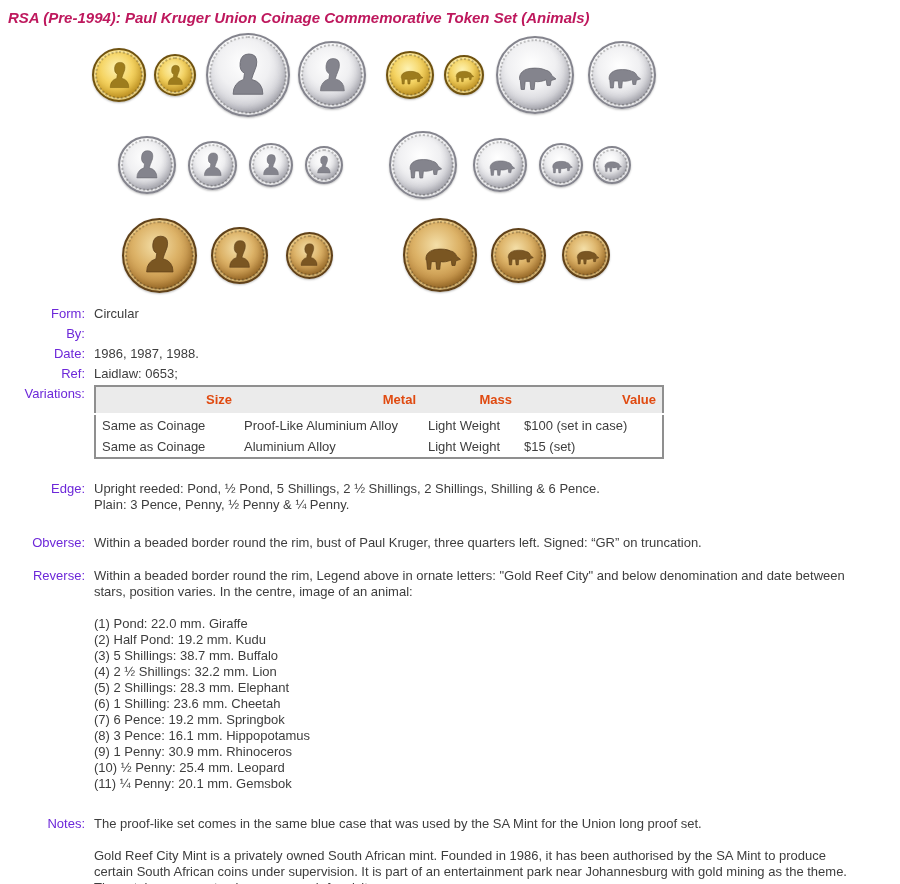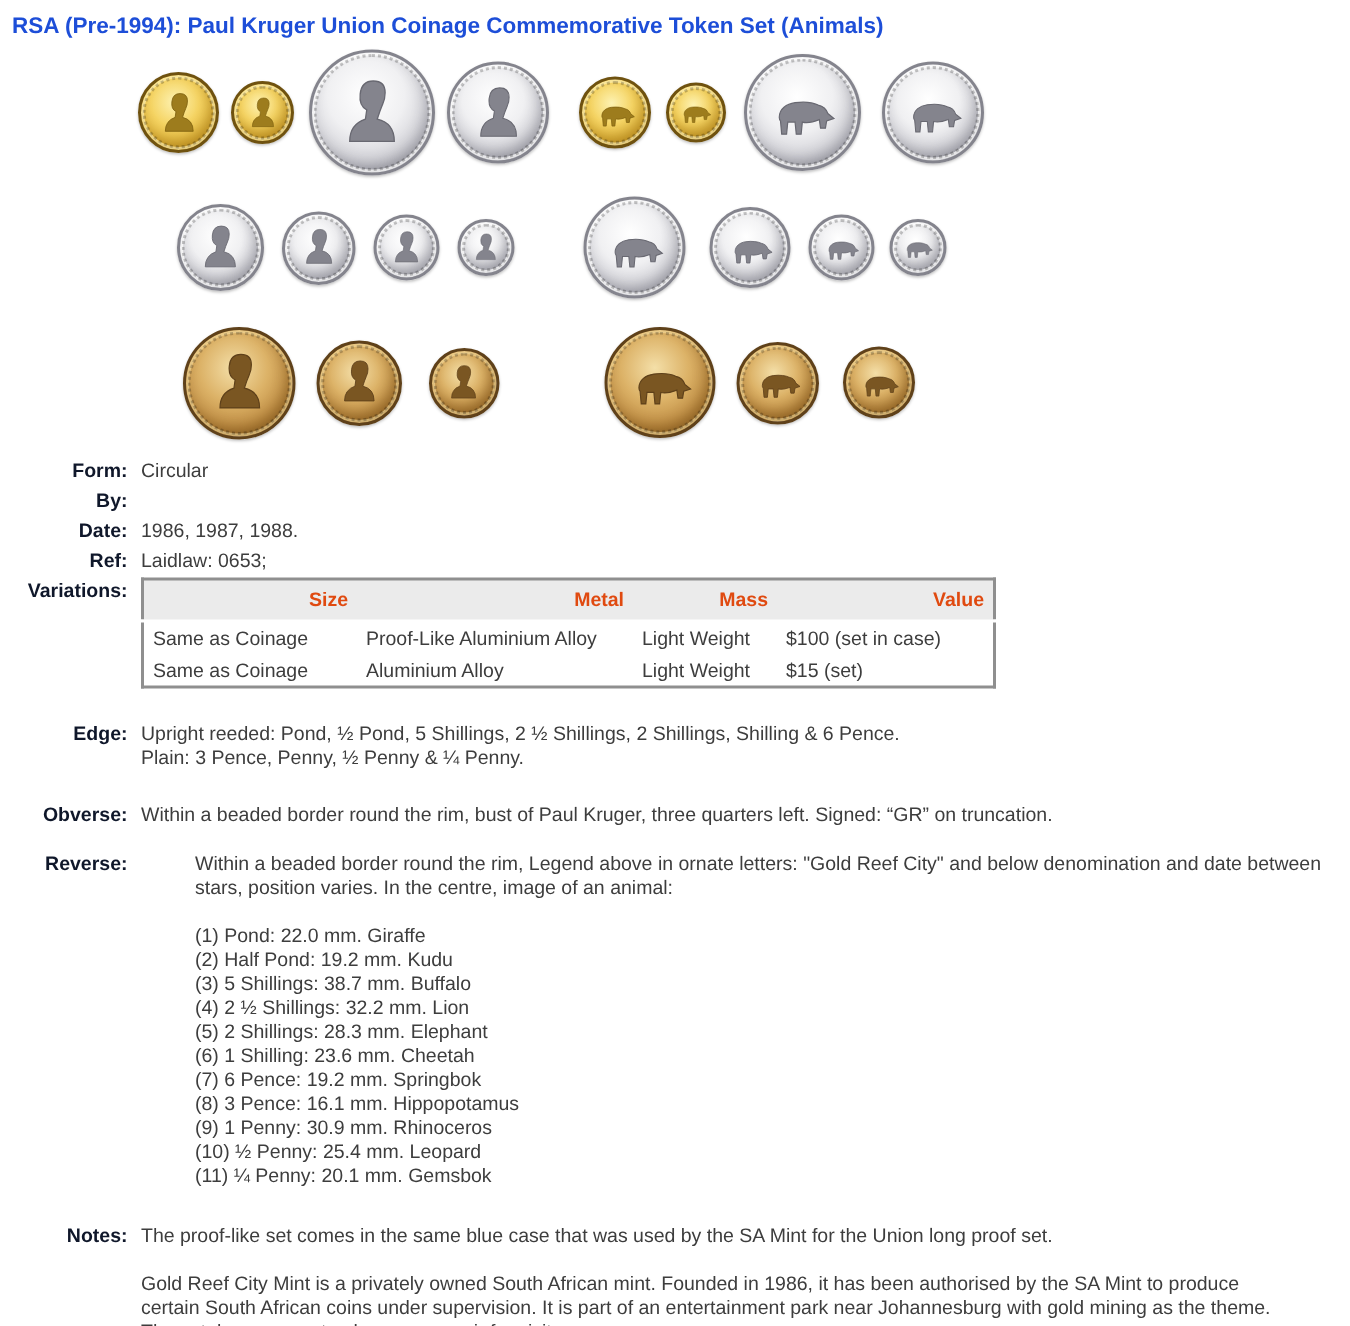--- a/index.html
+++ b/index.html
@@ -2,22 +2,22 @@
 <html><head>
 <meta charset="utf-8">
 <style>
   html,body{margin:0;padding:0;}
   body{
     width:900px;height:884px;overflow:hidden;background:#ffffff;
     font-family:"Liberation Sans",sans-serif;font-size:13px;color:#3d3d3d;
   }
   .page{position:relative;width:900px;height:884px;}
   h1{
-    font-size:15px;font-weight:bold;color:#1d4ed8;
-    margin:9px 0 2px 8px;letter-spacing:0;
+    font-size:15px;font-weight:bold;color:#be185d;
+    margin:9px 0 2px 8px;letter-spacing:0;font-style:italic;
   }
   
   .coins{margin-top:4px;}
   .coin-row{display:flex;align-items:center;height:90px;margin-left:92px;}
   .coin{
     border-radius:50%;position:relative;flex:0 0 auto;
     display:flex;align-items:center;justify-content:center;
   }
   .coin::before{
     content:"";position:absolute;inset:1px;border-radius:50%;
@@ -38,25 +38,25 @@
   .metal-silver svg path{fill:#84848d;stroke:#686871;stroke-width:1;}
   .metal-bronze{
     background:radial-gradient(circle at 45% 36%, #f4dfa8 0%, #dcb267 38%, #bd8a40 68%, #7c561e 100%);
     border:2px solid #5f411a;
     box-shadow:inset 0 0 0 2px rgba(248,224,160,.6), inset -3px -5px 9px rgba(80,48,0,.4), 0 1px 2px rgba(0,0,0,.25);
   }
   .metal-bronze svg path{fill:#7a5622;stroke:#5e401a;stroke-width:1;}
   
   .details{margin-top:4px;}
   .drow{display:flex;align-items:flex-start;line-height:20px;}
-  .lbl{flex:0 0 85px;text-align:right;color:#0f172a;font-weight:bold;}
+  .lbl{flex:0 0 85px;text-align:right;color:#6d28d9;font-weight:normal;}
   .val{margin-left:9px;max-width:800px;}
   .tight{line-height:16px;}
   .mt22{margin-top:22px;}
-  .mt19{margin-top:17px;gap:36px;}
+  .mt19{margin-top:17px;}
   .mt24{margin-top:24px;}
   
   table.variations{
     border-collapse:collapse;border:2px solid #8f8f8f;background:#fff;
     font-size:13px;color:#3d3d3d;margin-top:1px;
   }
   table.variations thead tr{background:#ebebeb;}
   table.variations th{
     color:#E04A10;font-weight:bold;text-align:right;
     padding:3px 6px 3px 6px;border-bottom:2px solid #ffffff;

